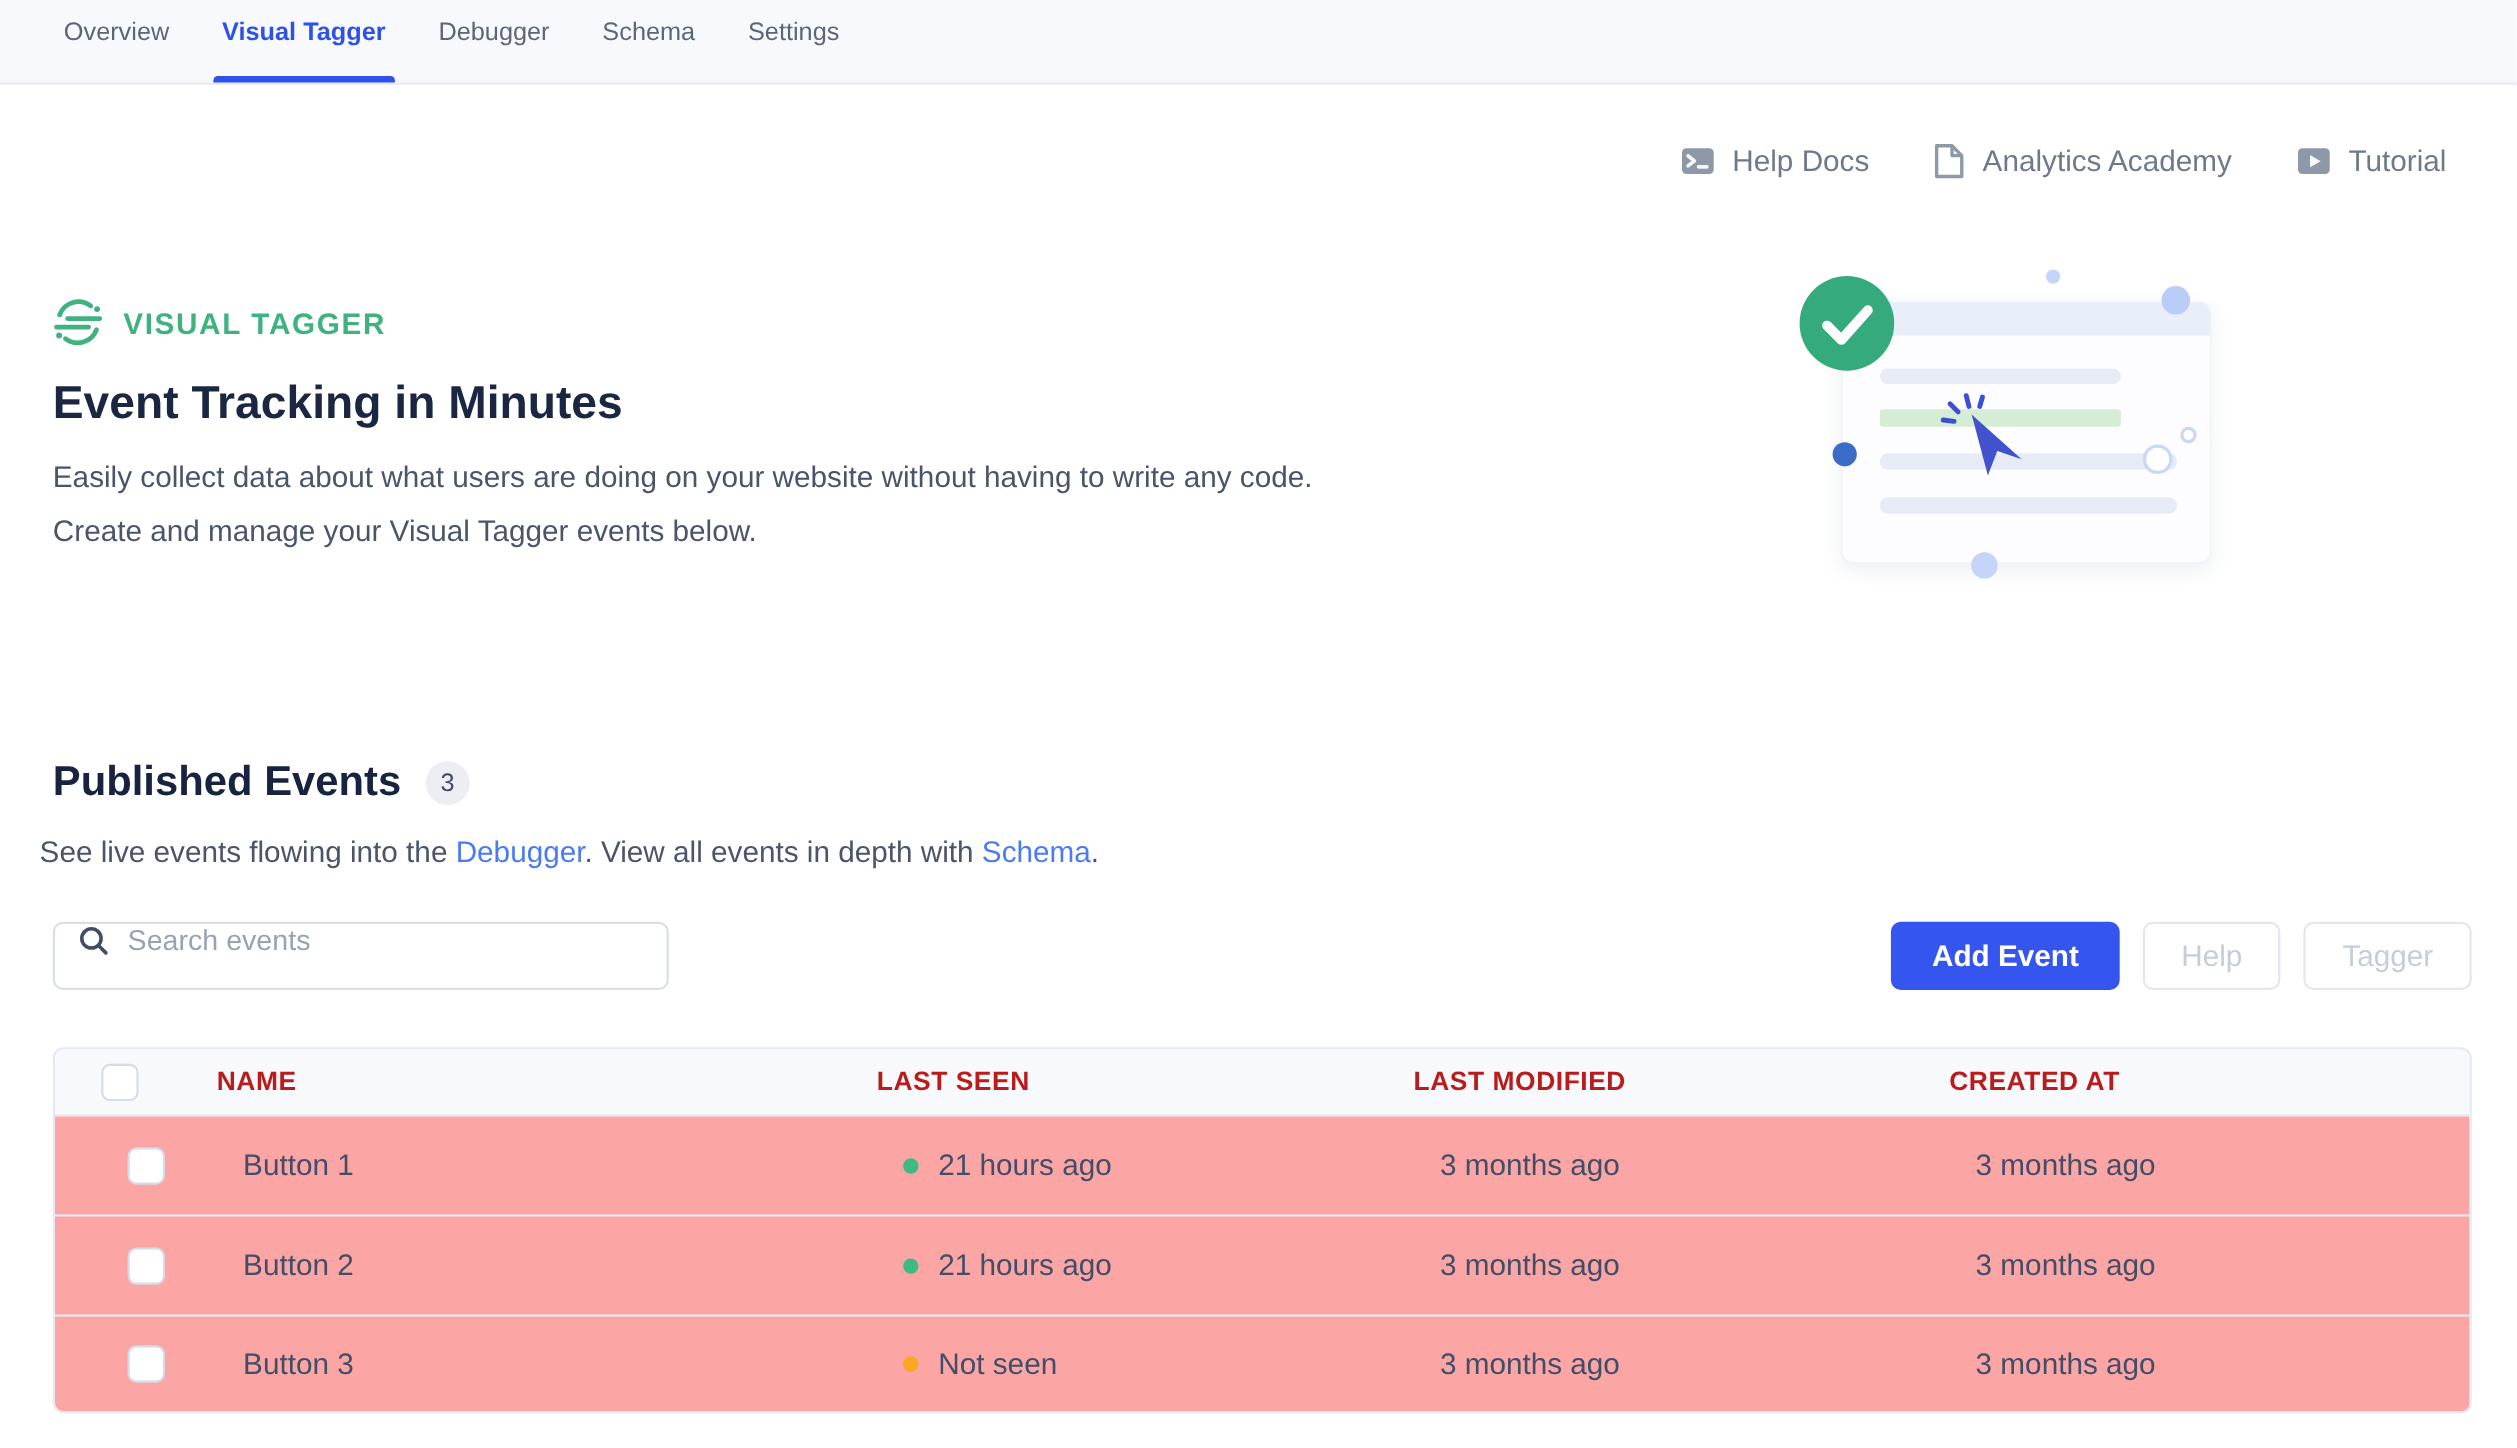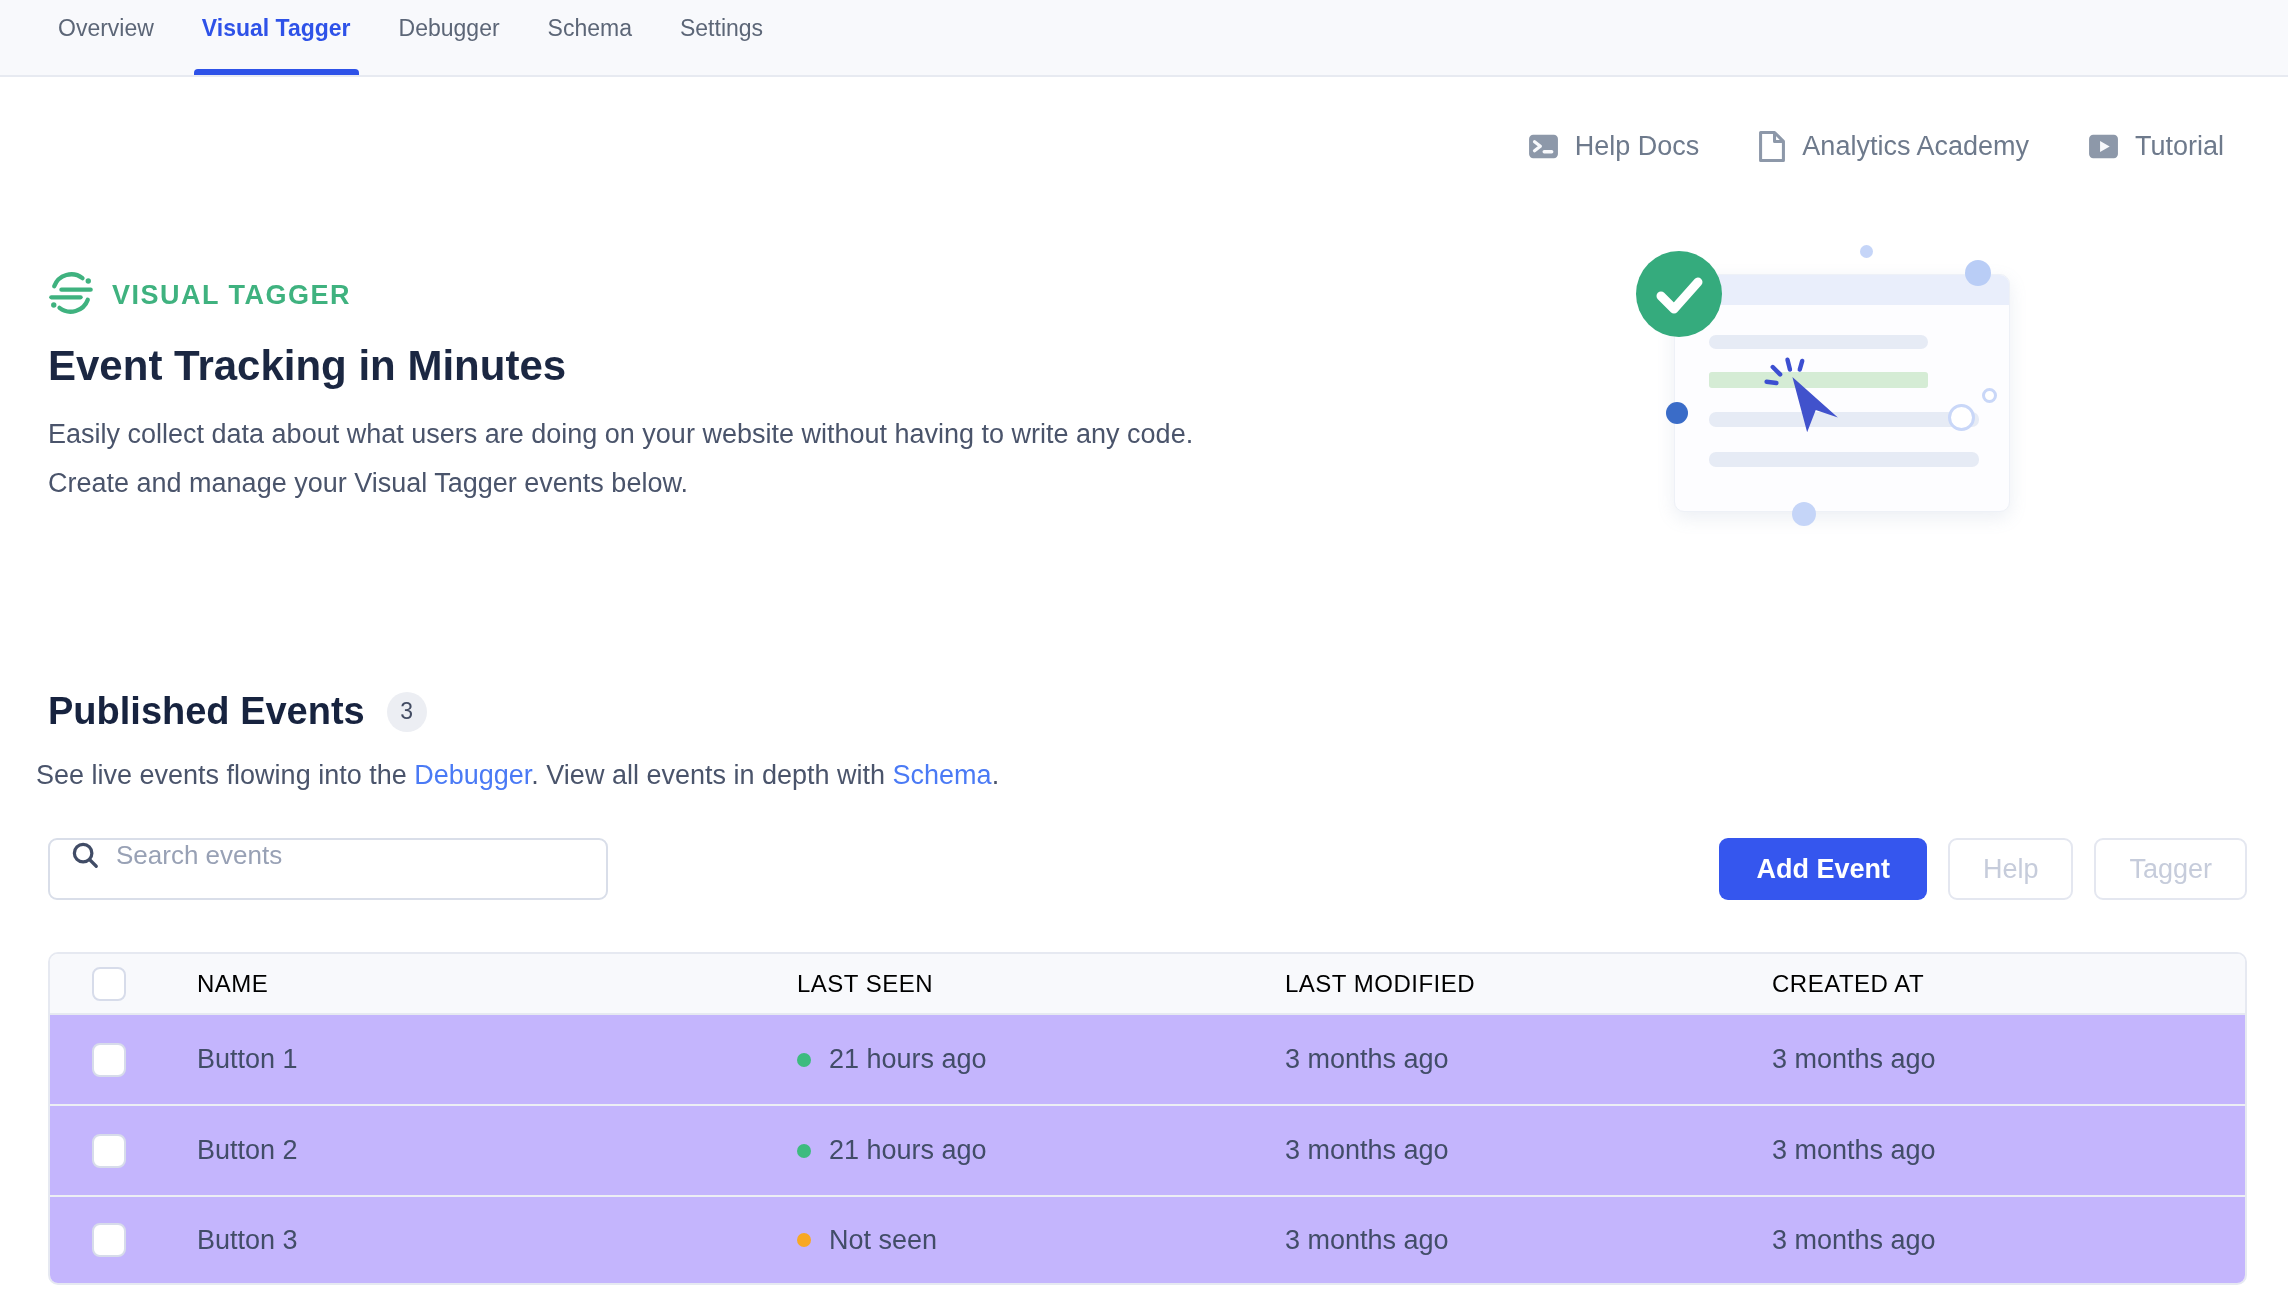--- a/index.html
+++ b/index.html
@@ -97,22 +97,22 @@
   
   .table {
     position:absolute; left:48px; top:952px; width:2199px;
     border:2px solid #e6e9f1; border-radius:10px; overflow:hidden; background:#fff;
   }
   .trow {
     display:grid; grid-template-columns:147px 600px 488px 487px 1fr;
     align-items:center;
   }
   .thead { height:61px; background:#f8f9fc; border-bottom:2px solid #e6e9f1; }
-  .th { font-size:24px; font-weight:400; color:#000000; letter-spacing:0.5px; }
-  .tbody-row { height:91px; border-bottom:2px solid #eceef4; background:#c4b5fd; }
+  .th { font-size:24px; font-weight:700; color:#b91c1c; letter-spacing:0.5px; }
+  .tbody-row { height:91px; border-bottom:2px solid #eceef4; background:#fca5a5;padding-left:24px; }
   .tbody-row:last-child { border-bottom:none; height:86px; }
   .td { font-size:27px; color:#424d68; }
   .checkbox {
     width:34px; height:34px; margin-left:42px;
     border:2px solid #d7dcea; border-radius:8px; background:#fff; cursor:pointer;
   }
   .status-cell { display:flex; align-items:center; gap:18px;text-align:center; }
   .dot { width:14px; height:14px; border-radius:50%; background:#ccc; flex:none; }
   .dot.active { background:#3dbb7f; }
   .dot.not_seen { background:#f8a823; }

